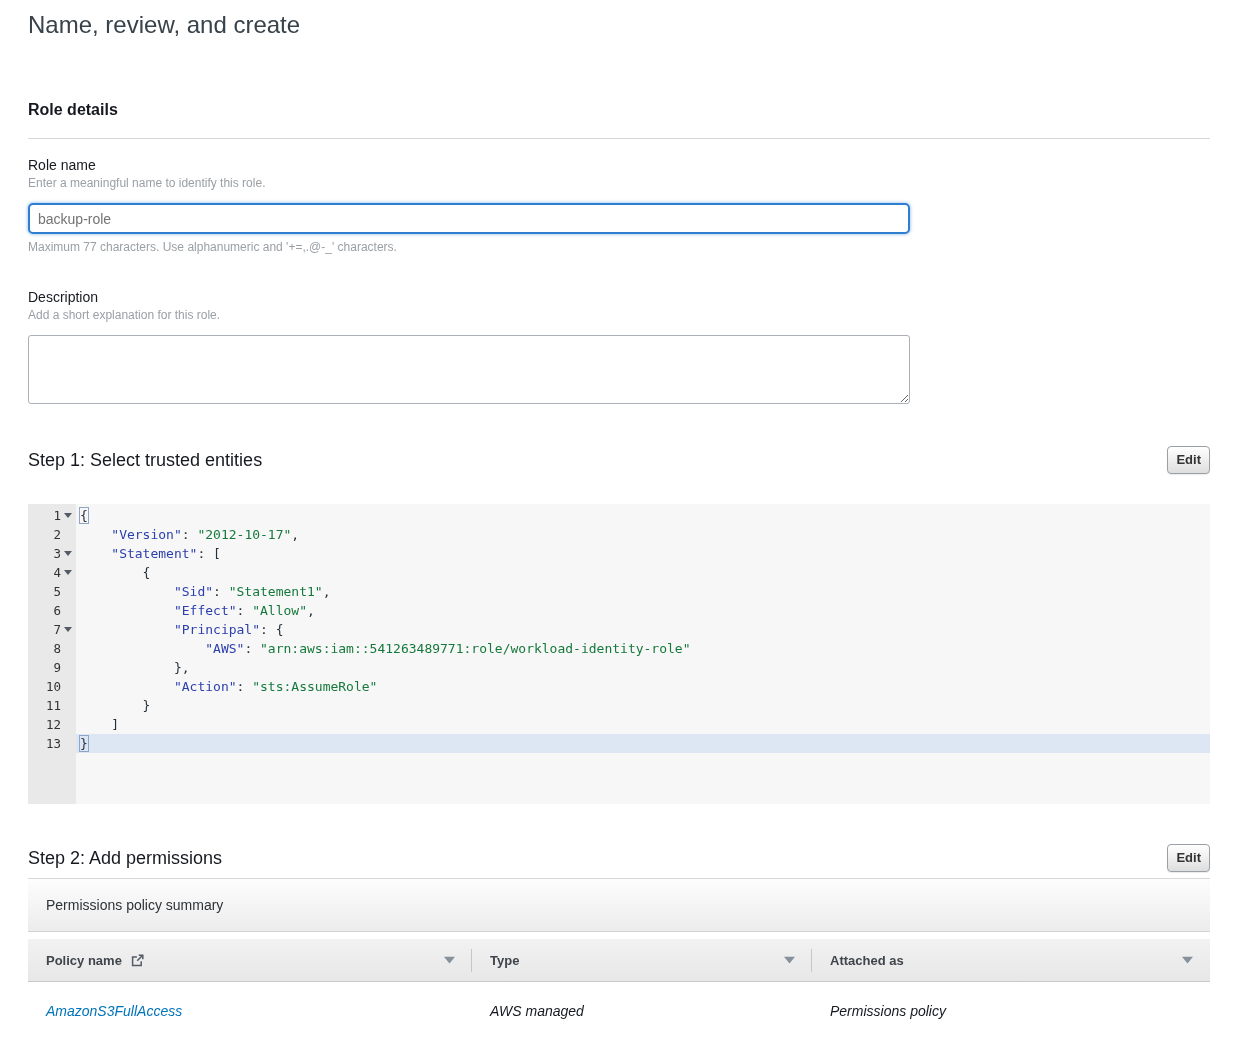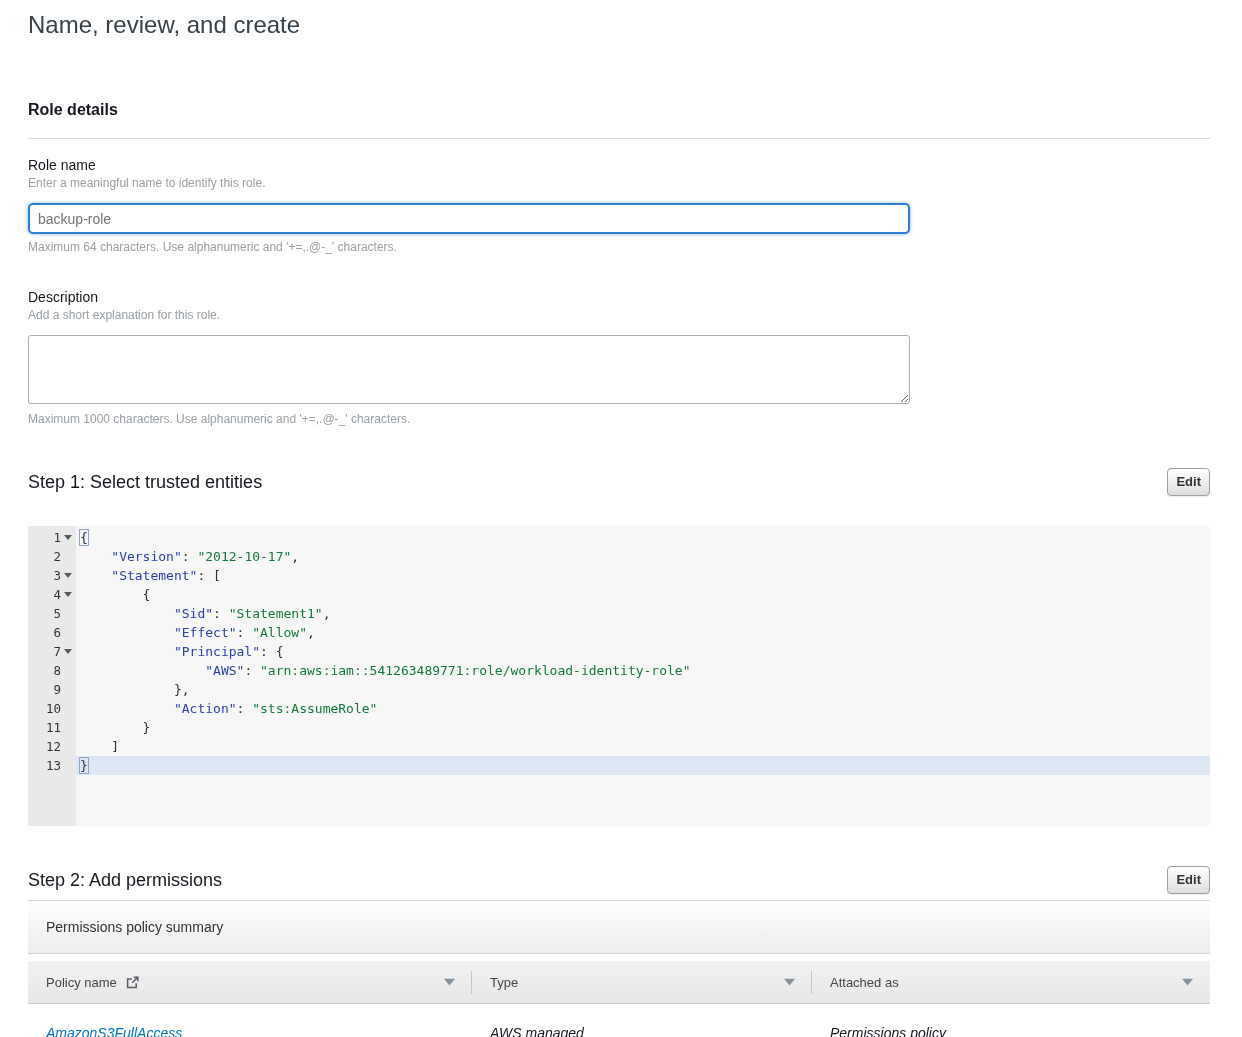--- a/index.html
+++ b/index.html
@@ -77,21 +77,21 @@
     border-bottom: 1px solid #cfd3d6; font-size: 14px; color: #2d3338;
   }
   .tbl-head {
     display: flex; height: 43px; margin-top: 7px;
     background: linear-gradient(#f2f2f2, #e7e7e7);
     border-bottom: 1px solid #c6cacd;
   }
   .th {
     display: flex; align-items: center; justify-content: space-between;
     padding: 0 16px 0 18px; position: relative;
-    font-size: 13px; font-weight: 400; color: #3f454b;
+    font-size: 13px; font-weight: 700; color: #3f454b;
   }
   .th:not(:last-child)::after {
     content: ""; position: absolute; right: 0; top: 10px; height: 23px; width: 1px; background: #c3c7ca;
   }
   .th-left { display: flex; align-items: center; gap: 8px; }
   .hicon, .sicon { display: inline-flex; align-items: center; }
   .col0 { width: 444px; } .col1 { width: 340px; } .col2 { width: 398px; }
   .tr { display: flex; height: 60px; align-items: center; background: #fff; border-bottom: 2px solid #a9aeb3; font-style: italic; }
   .td { padding-left: 18px; font-size: 14px; color: #16191f; }
   .link { color: var(--link); text-decoration: none; }
@@ -104,28 +104,27 @@
   <h1 class="page-title">Name, review, and create</h1>
 
   <section>
     <div class="role-heading">Role details</div>
     <hr class="rule">
 
     <div>
       <div class="field-label">Role name</div>
       <div class="hint">Enter a meaningful name to identify this role.</div>
       <input class="text-input" type="text" value="backup-role" style="">
-      <div class="constraint">Maximum 64 characters. Use alphanumeric and '+=,.@-_' characters.</div>
+      <div class="constraint">Maximum 77 characters. Use alphanumeric and '+=,.@-_' characters.</div>
     </div>
 
     <div>
       <div class="field-label desc-label">Description</div>
       <div class="hint">Add a short explanation for this role.</div>
       <textarea class="textarea" style=""></textarea>
-      <div class="constraint desc-constraint">Maximum 1000 characters. Use alphanumeric and '+=,.@-_' characters.</div>
     </div>
   </section>
 
   <section>
     <div class="section-row">
       <h2 class="section-heading">Step 1: Select trusted entities</h2>
       <button class="btn">Edit</button>
     </div>
     <div class="editor">
       <div>

